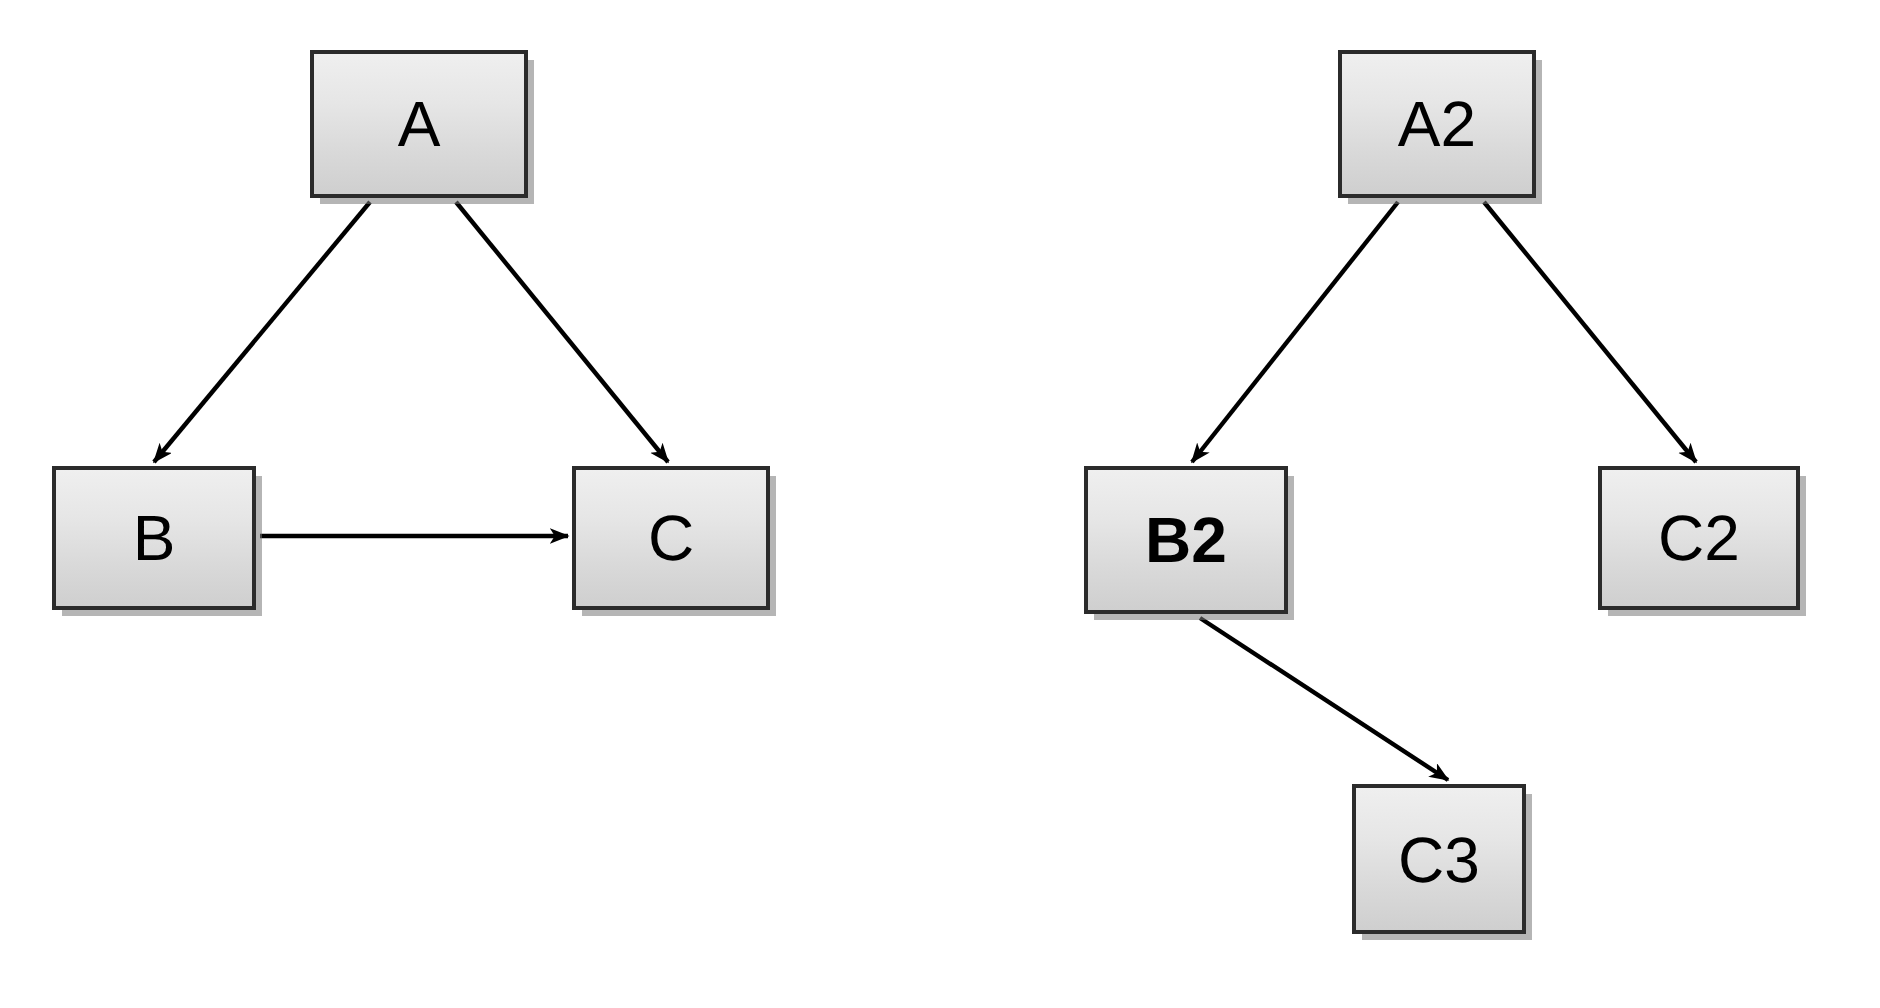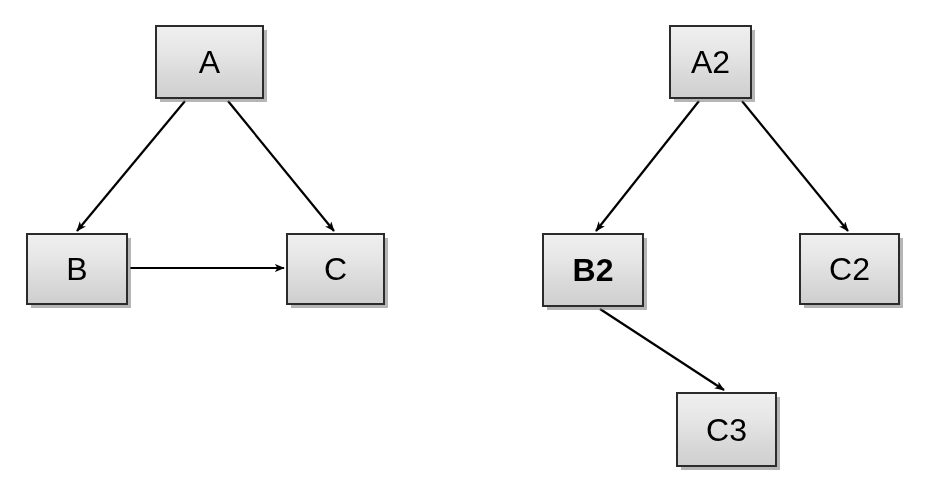--- a/index.html
+++ b/index.html
@@ -72,29 +72,29 @@
   </div>
 
   <div class="node" style="left: 26px; top: 233px; width: 102px; height: 72px;">
     <span class="node-label">B</span>
   </div>
 
   <div class="node" style="left: 286px; top: 233px; width: 99px; height: 72px;">
     <span class="node-label">C</span>
   </div>
 
-  <div class="node" style="left: 669px; top: 25px; width: 83px; height: 74px;">
+  <div class="node" style="left: 669px; top: 25px; width: 99px; height: 74px;">
     <span class="node-label">A2</span>
   </div>
 
   <div class="node" style="left: 542px; top: 233px; width: 102px; height: 74px; font-weight: bold;">
     <span class="node-label">B2</span>
   </div>
 
   <div class="node" style="left: 799px; top: 233px; width: 101px; height: 72px;">
     <span class="node-label">C2</span>
   </div>
 
-  <div class="node" style="left: 676px; top: 392px; width: 101px; height: 75px;">
+  <div class="node" style="left: 676px; top: 392px; width: 87px; height: 75px;">
     <span class="node-label">C3</span>
   </div>
 
 </div>
 
 </body></html>

